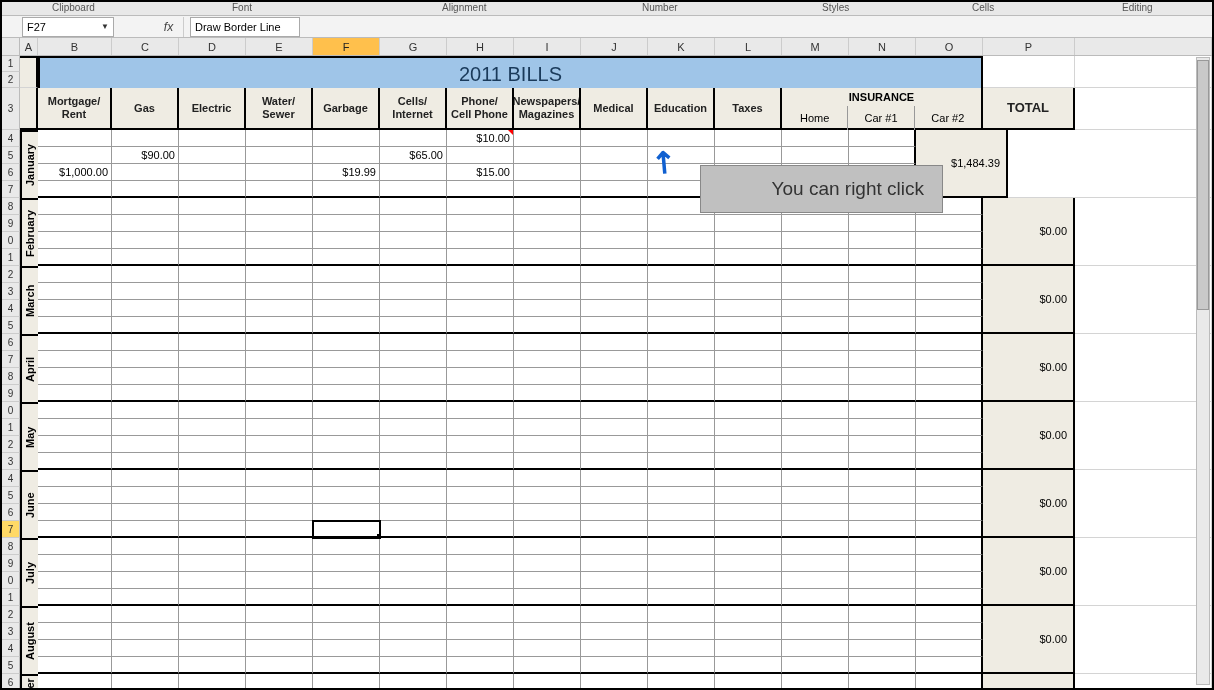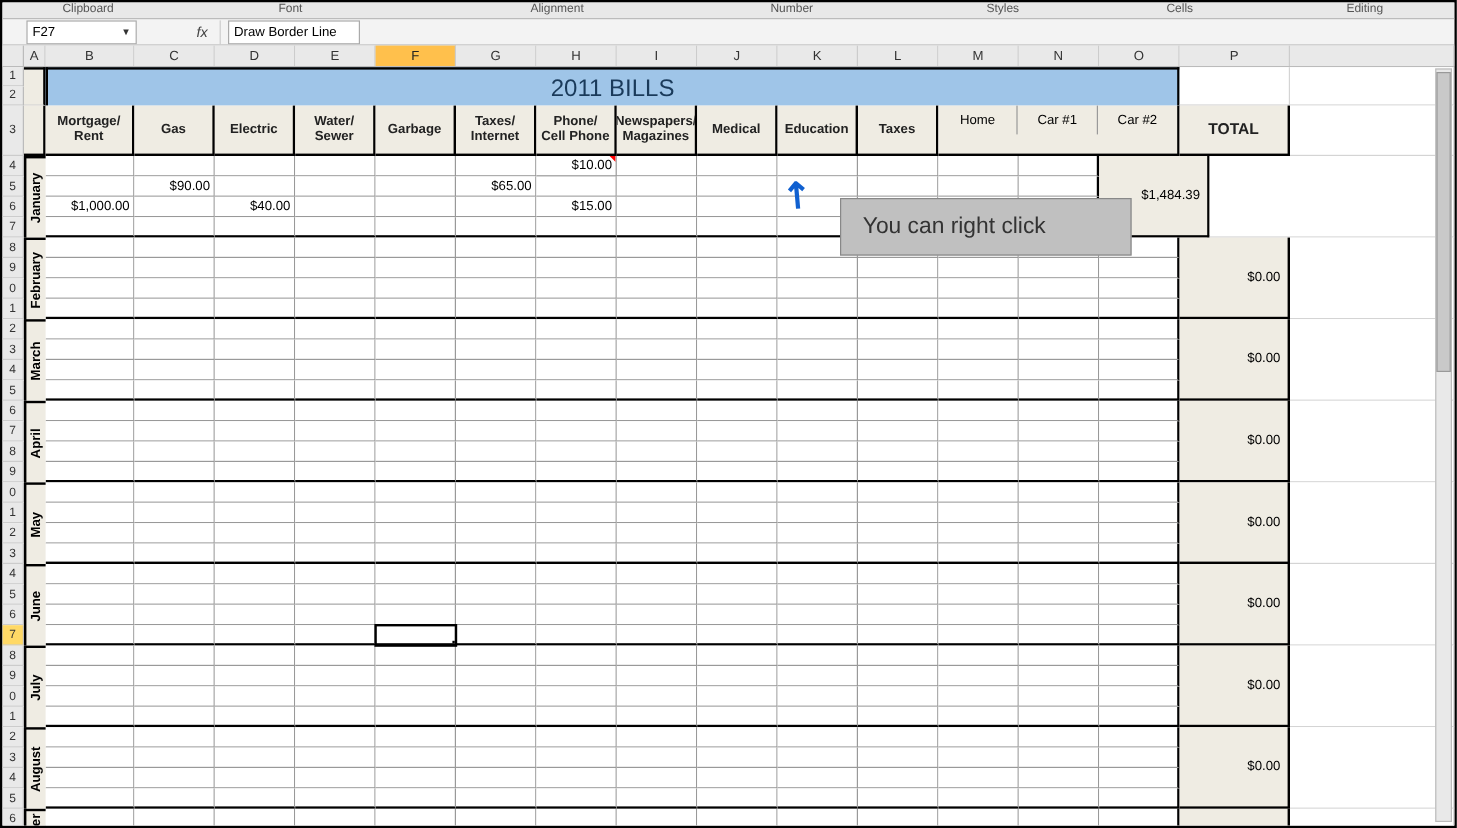--- a/index.html
+++ b/index.html
@@ -179,21 +179,21 @@
   border-top: 5px solid red;
   border-left: 5px solid transparent;
 }
 .callout {
   position: absolute;
   background: #c0c0c0;
   border: 1px solid #888;
   padding: 10px 18px;
   font-size: 19px;
   color: #333;
-  text-align: left;
+  text-align: right;
   line-height: 1.35;
 }
 .arrow {
   position: absolute;
   font-size: 30px;
   color: #1060d0;
   transform: rotate(40deg);
   font-weight: bold;
 }
 .scroll-track {
@@ -280,35 +280,36 @@
         <div>Rent</div>
       </div>
       <div class="cell hdr" style="width: 67px; flex: 0 0 67px; height: 42px;">Gas</div>
       <div class="cell hdr" style="width: 67px; flex: 0 0 67px; height: 42px;">Electric</div>
       <div class="cell hdr" style="width: 67px; flex: 0 0 67px; height: 42px;">
         <div>Water/</div>
         <div>Sewer</div>
       </div>
       <div class="cell hdr" style="width: 67px; flex: 0 0 67px; height: 42px;">Garbage</div>
       <div class="cell hdr" style="width: 67px; flex: 0 0 67px; height: 42px;">
-        <div>Taxes/</div>
+        <div>Cells/</div>
         <div>Internet</div>
       </div>
       <div class="cell hdr" style="width: 67px; flex: 0 0 67px; height: 42px;">
         <div>Phone/</div>
         <div>Cell Phone</div>
       </div>
       <div class="cell hdr" style="width: 67px; flex: 0 0 67px; height: 42px;">
         <div>Newspapers/</div>
         <div>Magazines</div>
       </div>
       <div class="cell hdr" style="width: 67px; flex: 0 0 67px; height: 42px;">Medical</div>
       <div class="cell hdr" style="width: 67px; flex: 0 0 67px; height: 42px;">Education</div>
       <div class="cell hdr" style="width: 67px; flex: 0 0 67px; height: 42px;">Taxes</div>
       <div style="width: 201px; flex: 0 0 201px; display: flex; flex-direction: column; border-right: 2px solid rgb(0, 0, 0); border-bottom: 2px solid rgb(0, 0, 0); background: rgb(239, 236, 227);">
+        <div style="height:18px;text-align:center;font-weight:bold;font-size:11px;line-height:18px;">INSURANCE</div>
         <div style="display:flex;height:24px">
           <div style="width:67px;border-right:1px solid #999;text-align:center;font-size:11px;line-height:24px">Home</div>
           <div style="width:67px;border-right:1px solid #999;text-align:center;font-size:11px;line-height:24px">Car #1</div>
           <div style="width:67px;text-align:center;font-size:11px;line-height:24px">Car #2</div>
         </div>
       </div>
       <div class="cell hdr" style="width: 92px; flex: 0 0 92px; height: 42px; font-size: 13px;">TOTAL</div>
       <div class="cell" style="flex: 1 1 0%;"></div>
     </div>
     <div class="row" style="height: 68px;">
@@ -327,33 +328,33 @@
       </div>
       <div style="width: 67px; flex: 0 0 67px; display: flex; flex-direction: column;">
         <div class="cell data-cell" style="height: 17px; border-right: 1px solid rgb(153, 153, 153);"></div>
         <div class="cell data-cell" style="height: 17px; border-right: 1px solid rgb(153, 153, 153);">$90.00</div>
         <div class="cell data-cell" style="height: 17px; border-right: 1px solid rgb(153, 153, 153);"></div>
         <div class="cell data-cell" style="height: 17px; border-right: 1px solid rgb(153, 153, 153); border-bottom: 2px solid rgb(0, 0, 0);"></div>
       </div>
       <div style="width: 67px; flex: 0 0 67px; display: flex; flex-direction: column;">
         <div class="cell data-cell" style="height: 17px; border-right: 1px solid rgb(153, 153, 153);"></div>
         <div class="cell data-cell" style="height: 17px; border-right: 1px solid rgb(153, 153, 153);"></div>
-        <div class="cell data-cell" style="height: 17px; border-right: 1px solid rgb(153, 153, 153);">$40.00</div>
-        <div class="cell data-cell" style="height: 17px; border-right: 1px solid rgb(153, 153, 153); border-bottom: 2px solid rgb(0, 0, 0);"></div>
-      </div>
-      <div style="width: 67px; flex: 0 0 67px; display: flex; flex-direction: column;">
-        <div class="cell data-cell" style="height: 17px; border-right: 1px solid rgb(153, 153, 153);"></div>
-        <div class="cell data-cell" style="height: 17px; border-right: 1px solid rgb(153, 153, 153);"></div>
-        <div class="cell data-cell" style="height: 17px; border-right: 1px solid rgb(153, 153, 153);"></div>
-        <div class="cell data-cell" style="height: 17px; border-right: 1px solid rgb(153, 153, 153); border-bottom: 2px solid rgb(0, 0, 0);"></div>
-      </div>
-      <div style="width: 67px; flex: 0 0 67px; display: flex; flex-direction: column;">
-        <div class="cell data-cell" style="height: 17px; border-right: 1px solid rgb(153, 153, 153);"></div>
-        <div class="cell data-cell" style="height: 17px; border-right: 1px solid rgb(153, 153, 153);"></div>
-        <div class="cell data-cell" style="height: 17px; border-right: 1px solid rgb(153, 153, 153);"></div>
+        <div class="cell data-cell" style="height: 17px; border-right: 1px solid rgb(153, 153, 153);"></div>
+        <div class="cell data-cell" style="height: 17px; border-right: 1px solid rgb(153, 153, 153); border-bottom: 2px solid rgb(0, 0, 0);"></div>
+      </div>
+      <div style="width: 67px; flex: 0 0 67px; display: flex; flex-direction: column;">
+        <div class="cell data-cell" style="height: 17px; border-right: 1px solid rgb(153, 153, 153);"></div>
+        <div class="cell data-cell" style="height: 17px; border-right: 1px solid rgb(153, 153, 153);"></div>
+        <div class="cell data-cell" style="height: 17px; border-right: 1px solid rgb(153, 153, 153);"></div>
+        <div class="cell data-cell" style="height: 17px; border-right: 1px solid rgb(153, 153, 153); border-bottom: 2px solid rgb(0, 0, 0);"></div>
+      </div>
+      <div style="width: 67px; flex: 0 0 67px; display: flex; flex-direction: column;">
+        <div class="cell data-cell" style="height: 17px; border-right: 1px solid rgb(153, 153, 153);"></div>
+        <div class="cell data-cell" style="height: 17px; border-right: 1px solid rgb(153, 153, 153);"></div>
+        <div class="cell data-cell" style="height: 17px; border-right: 1px solid rgb(153, 153, 153);">$19.99</div>
         <div class="cell data-cell" style="height: 17px; border-right: 1px solid rgb(153, 153, 153); border-bottom: 2px solid rgb(0, 0, 0);"></div>
       </div>
       <div style="width: 67px; flex: 0 0 67px; display: flex; flex-direction: column;">
         <div class="cell data-cell" style="height: 17px; border-right: 1px solid rgb(153, 153, 153);"></div>
         <div class="cell data-cell" style="height: 17px; border-right: 1px solid rgb(153, 153, 153);">$65.00</div>
         <div class="cell data-cell" style="height: 17px; border-right: 1px solid rgb(153, 153, 153);"></div>
         <div class="cell data-cell" style="height: 17px; border-right: 1px solid rgb(153, 153, 153); border-bottom: 2px solid rgb(0, 0, 0);"></div>
       </div>
       <div style="width: 67px; flex: 0 0 67px; display: flex; flex-direction: column;">
         <div class="cell data-cell comment-marker" style="height: 17px; border-right: 1px solid rgb(153, 153, 153);">$10.00</div>

